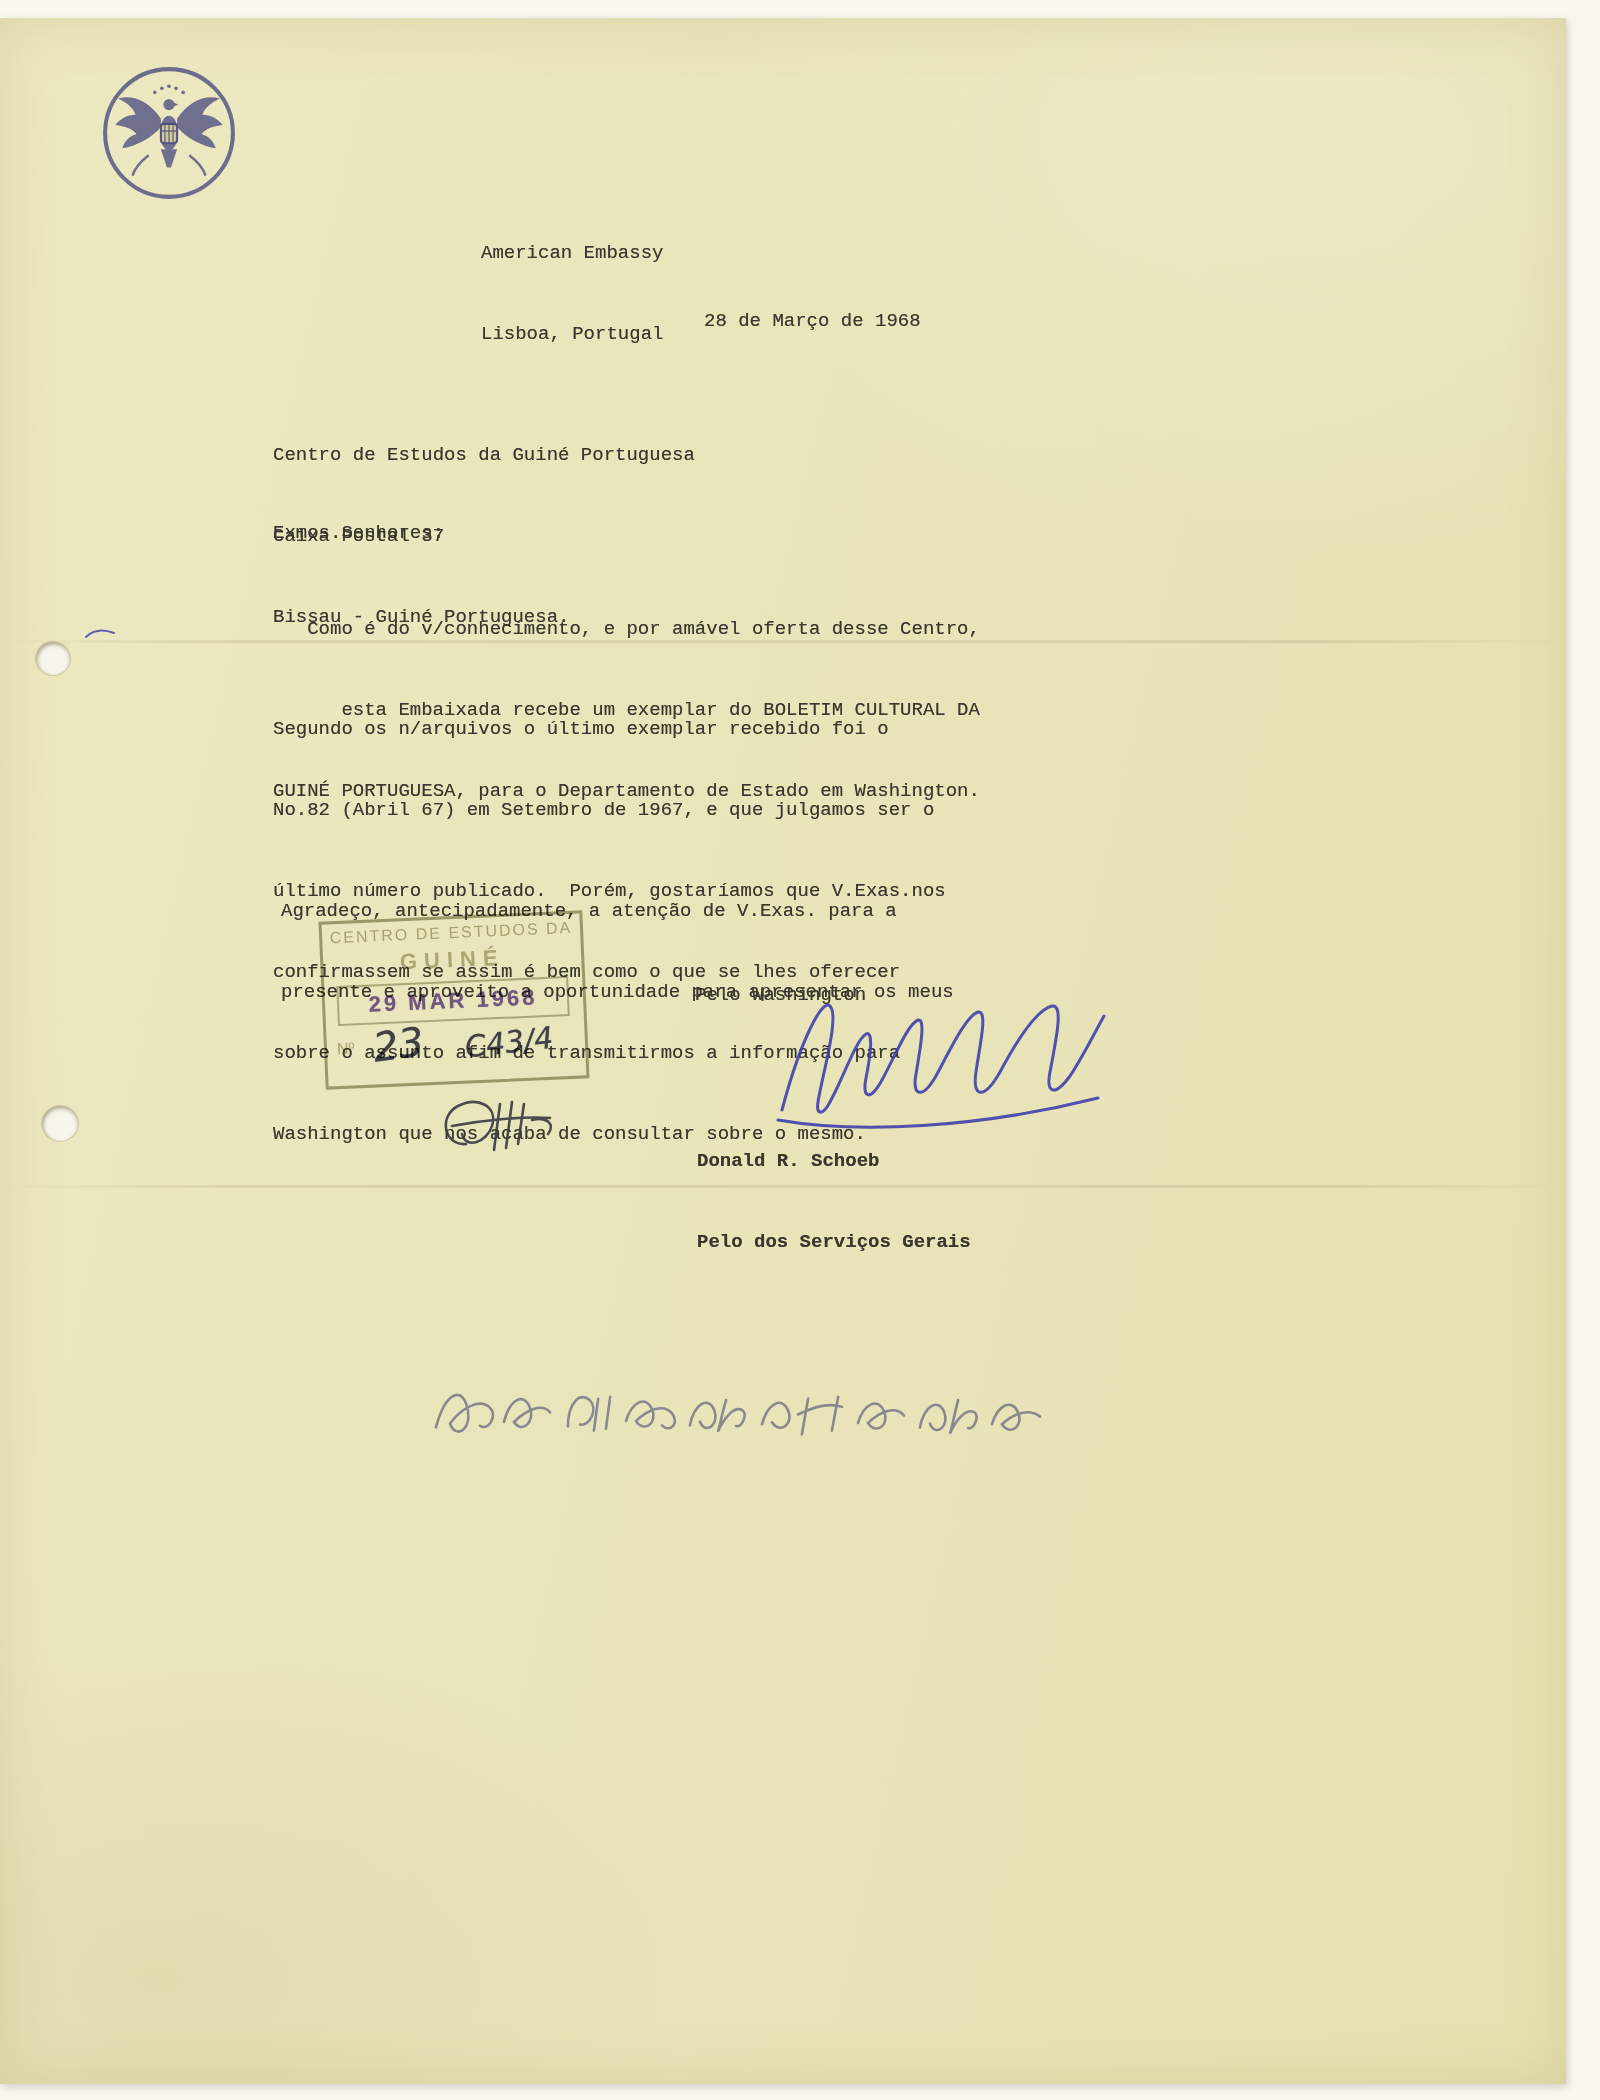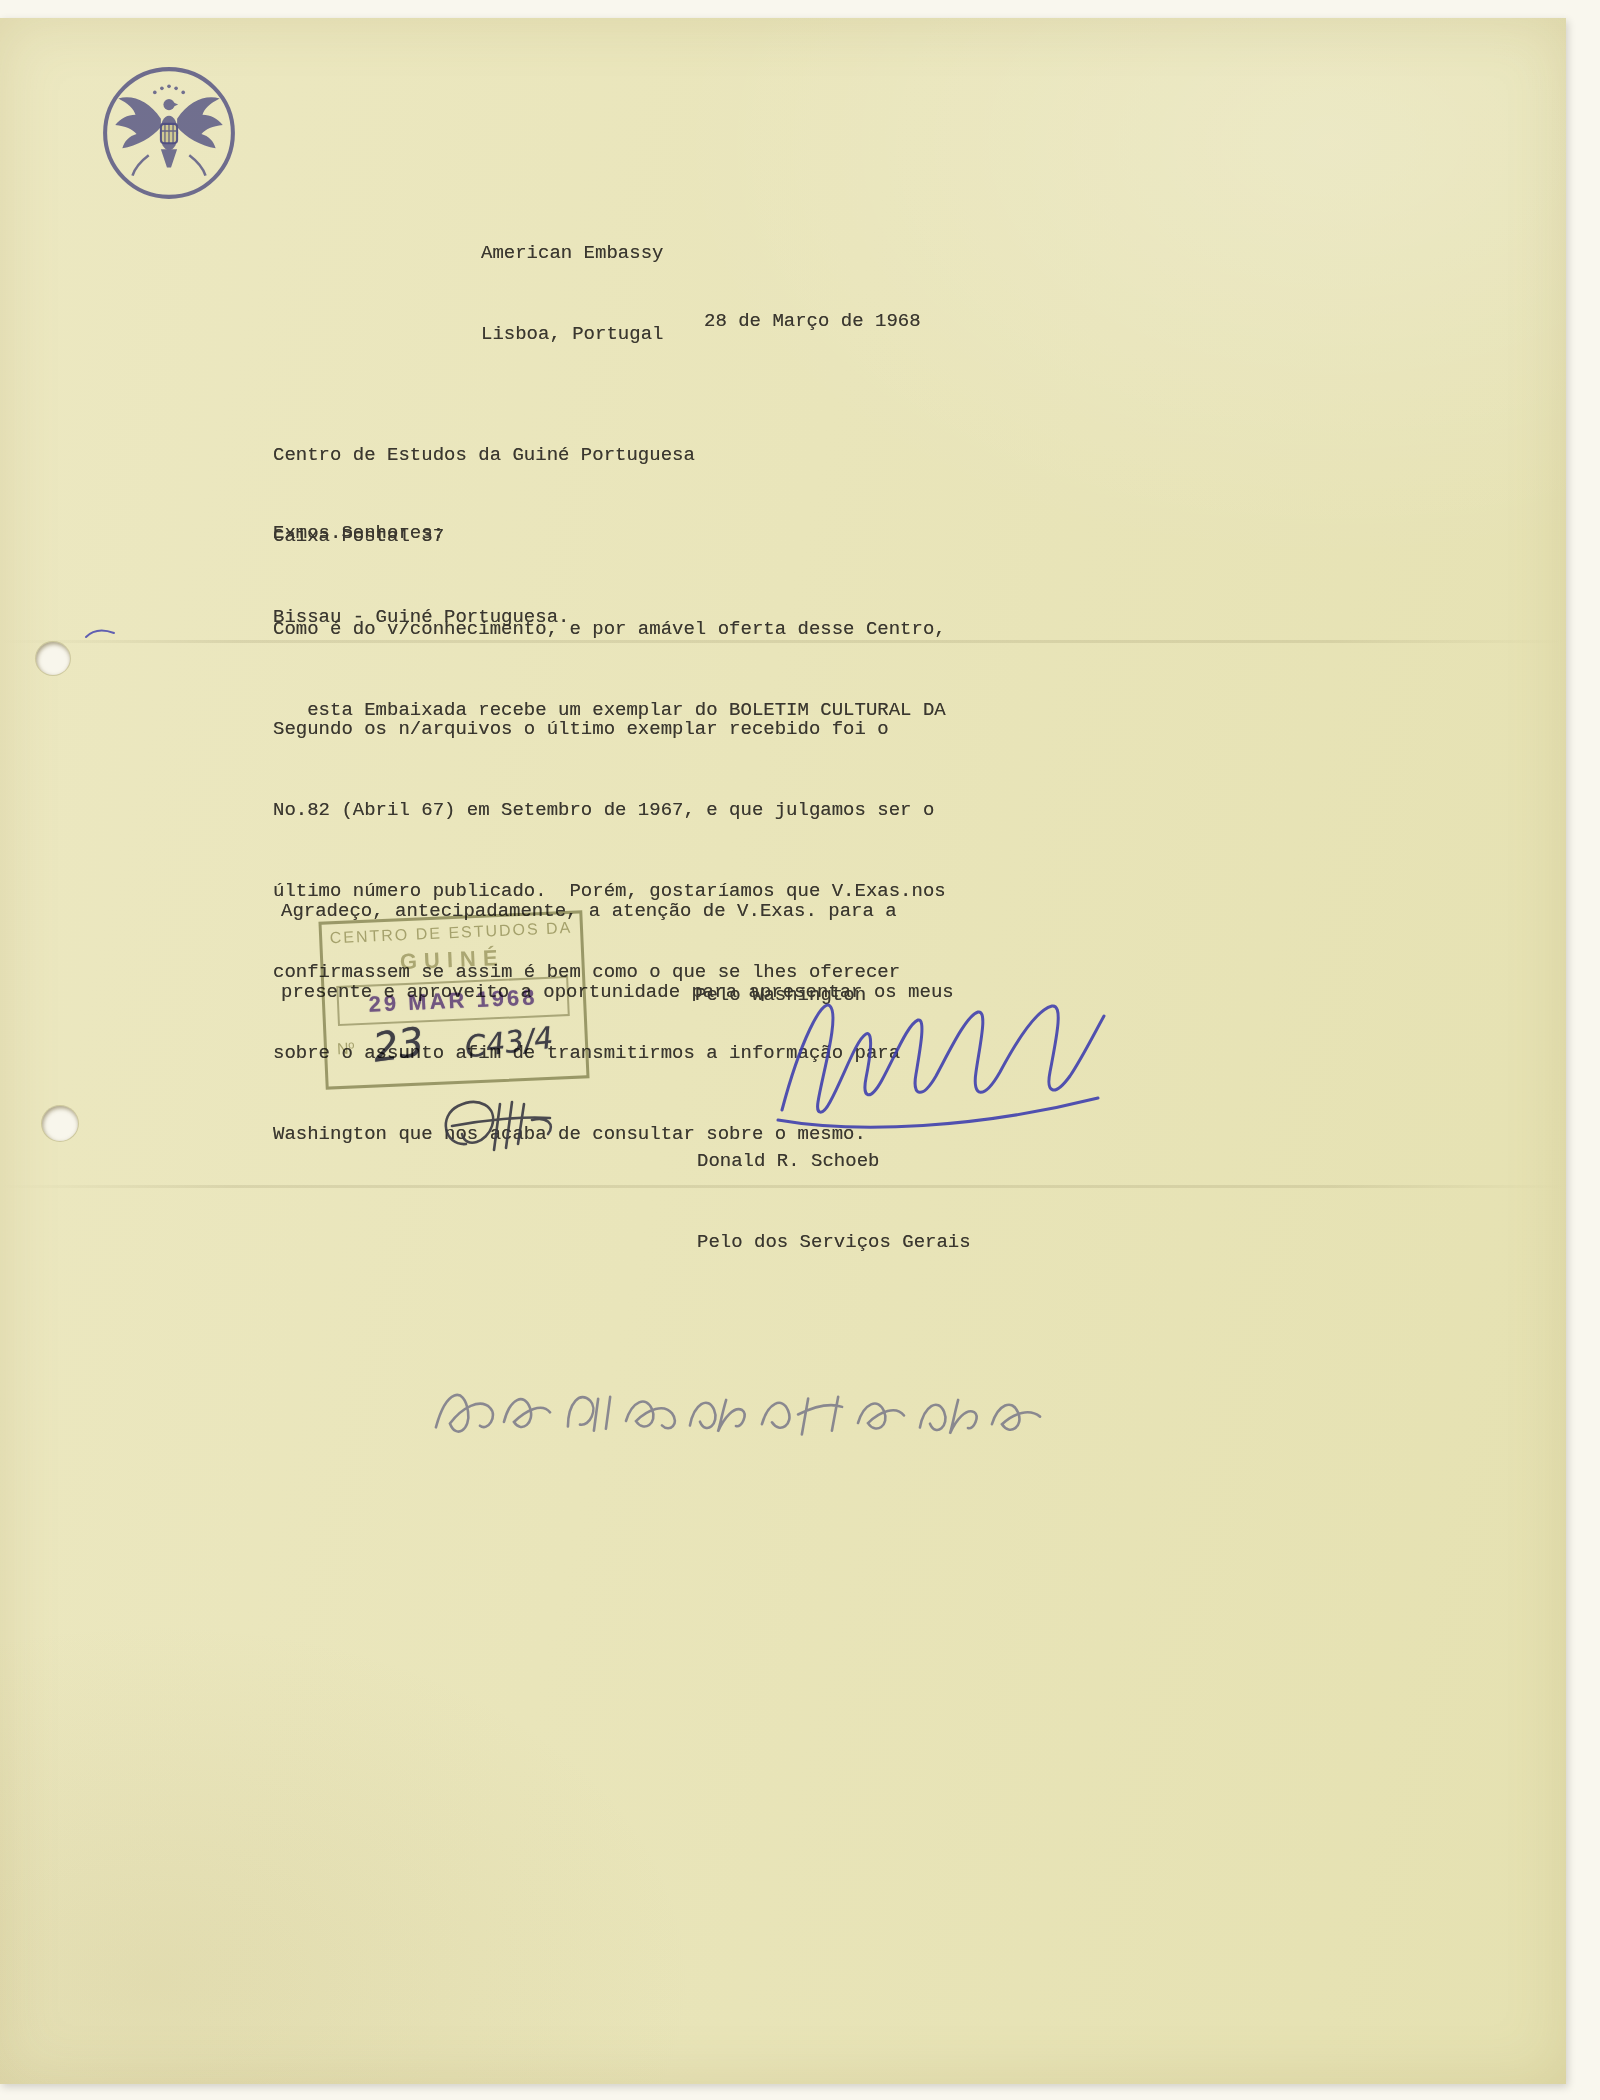--- a/index.html
+++ b/index.html
@@ -41,21 +41,21 @@
     text-shadow:0 0 0.5px rgba(58,55,47,0.6);
   }
   .letterhead{left:481px;top:168px;}
   .dateline{left:704px;top:290px;}
   .recipient{left:273px;top:370px;}
   .salutation{left:273px;top:502px;}
   .para1{left:273px;top:544px;text-align:right;}
   .para2{left:273px;top:644px;}
   .para3{left:273px;top:826px;margin-left:8px;}
   .pelo{left:695px;top:964px;}
-  .signer{left:697px;top:1076px;}
+  .signer{left:697px;top:1076px;font-weight:bold;}
 
   .stamp{
     position:absolute;left:322px;top:898px;width:258px;height:162px;
     border:3px solid rgba(96,98,46,0.55);
     transform:rotate(-2.5deg);
     mix-blend-mode:multiply;
   }
   .stamp .org1{
     position:absolute;left:0;right:0;top:5px;text-align:center;
     font-family:"Liberation Sans","DejaVu Sans",sans-serif;
@@ -151,20 +151,21 @@
       <div>Centro de Estudos da Guiné Portuguesa</div>
       <div>Caixa Postal 37</div>
       <div>Bissau - Guiné Portuguesa.</div>
     </div>
 
     <div class="tw salutation">Exmos.Senhores:</div>
 
     <div class="tw para1">
       <div>Como é do v/conhecimento, e por amável oferta desse Centro,</div>
       <div>esta Embaixada recebe um exemplar do BOLETIM CULTURAL DA</div>
+      <div>GUINÉ PORTUGUESA, para o Departamento de Estado em Washington.</div>
     </div>
 
     <div class="tw para2">
       <div>Segundo os n/arquivos o último exemplar recebido foi o</div>
       <div>No.82 (Abril 67) em Setembro de 1967, e que julgamos ser o</div>
       <div>último número publicado.  Porém, gostaríamos que V.Exas.nos</div>
       <div>confirmassem se assim é bem como o que se lhes oferecer</div>
       <div>sobre o assunto afim de transmitirmos a informação para</div>
       <div>Washington que nos acaba de consultar sobre o mesmo.</div>
     </div>

